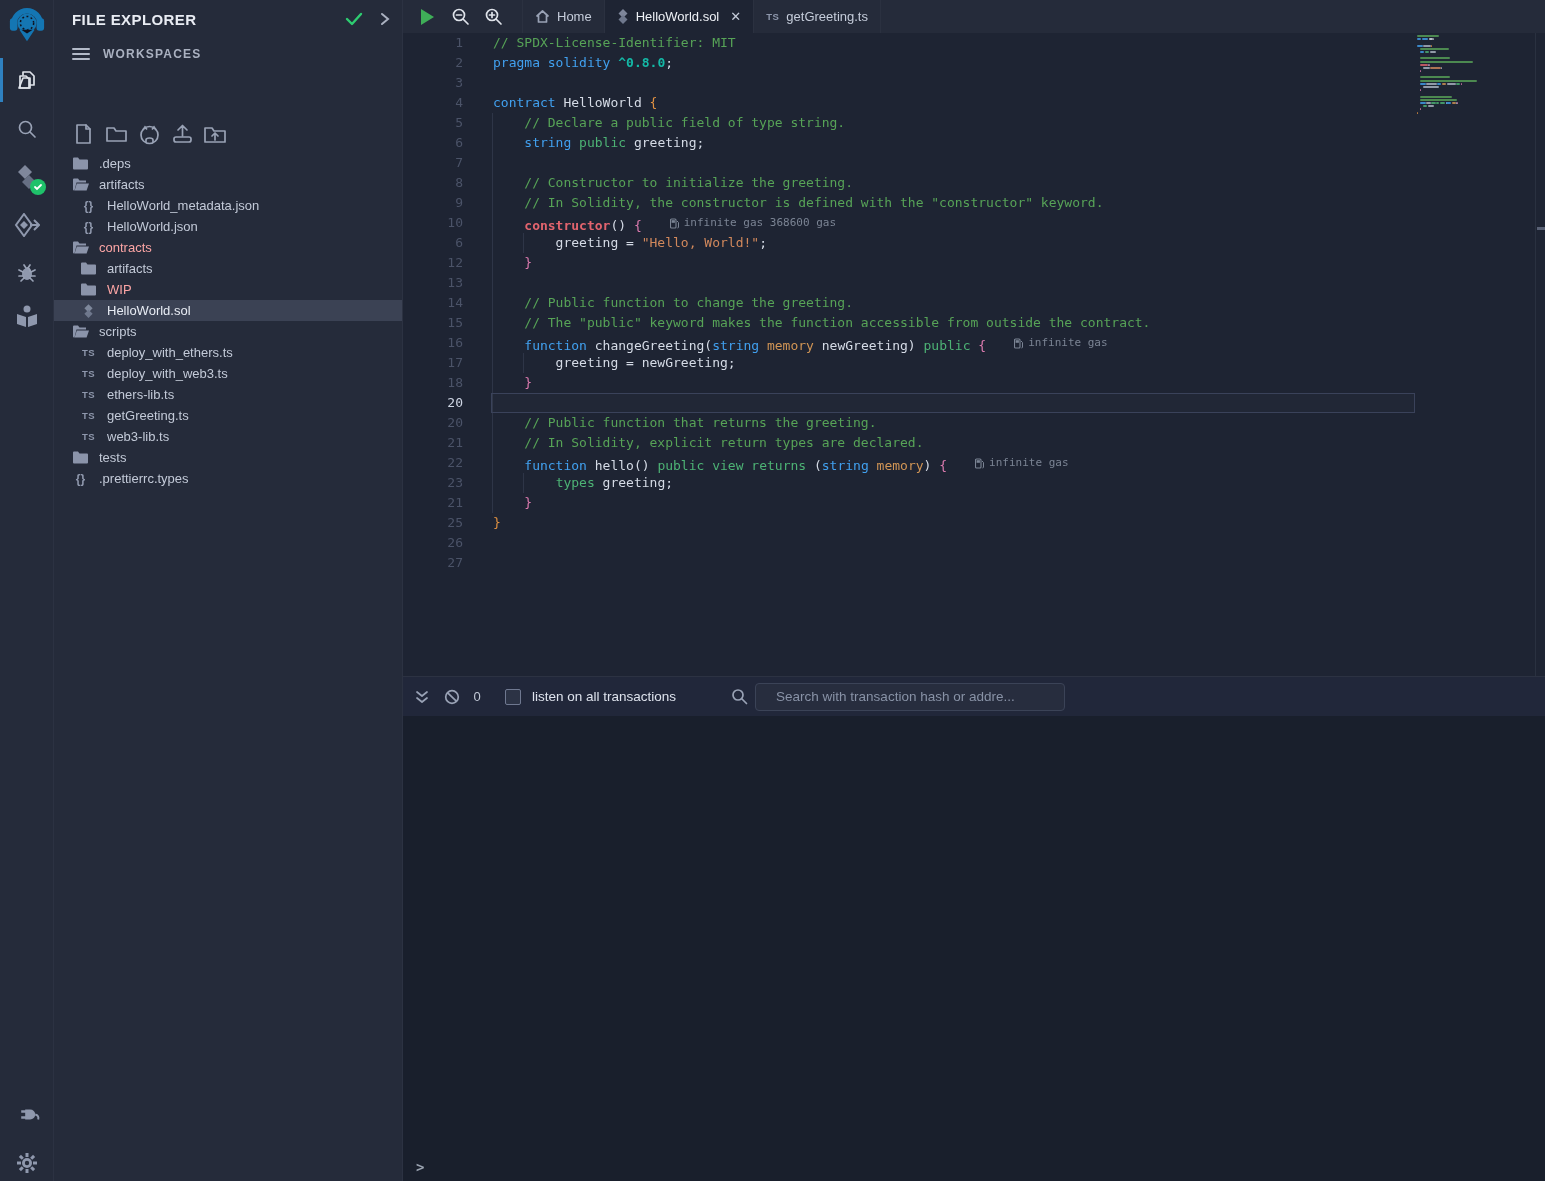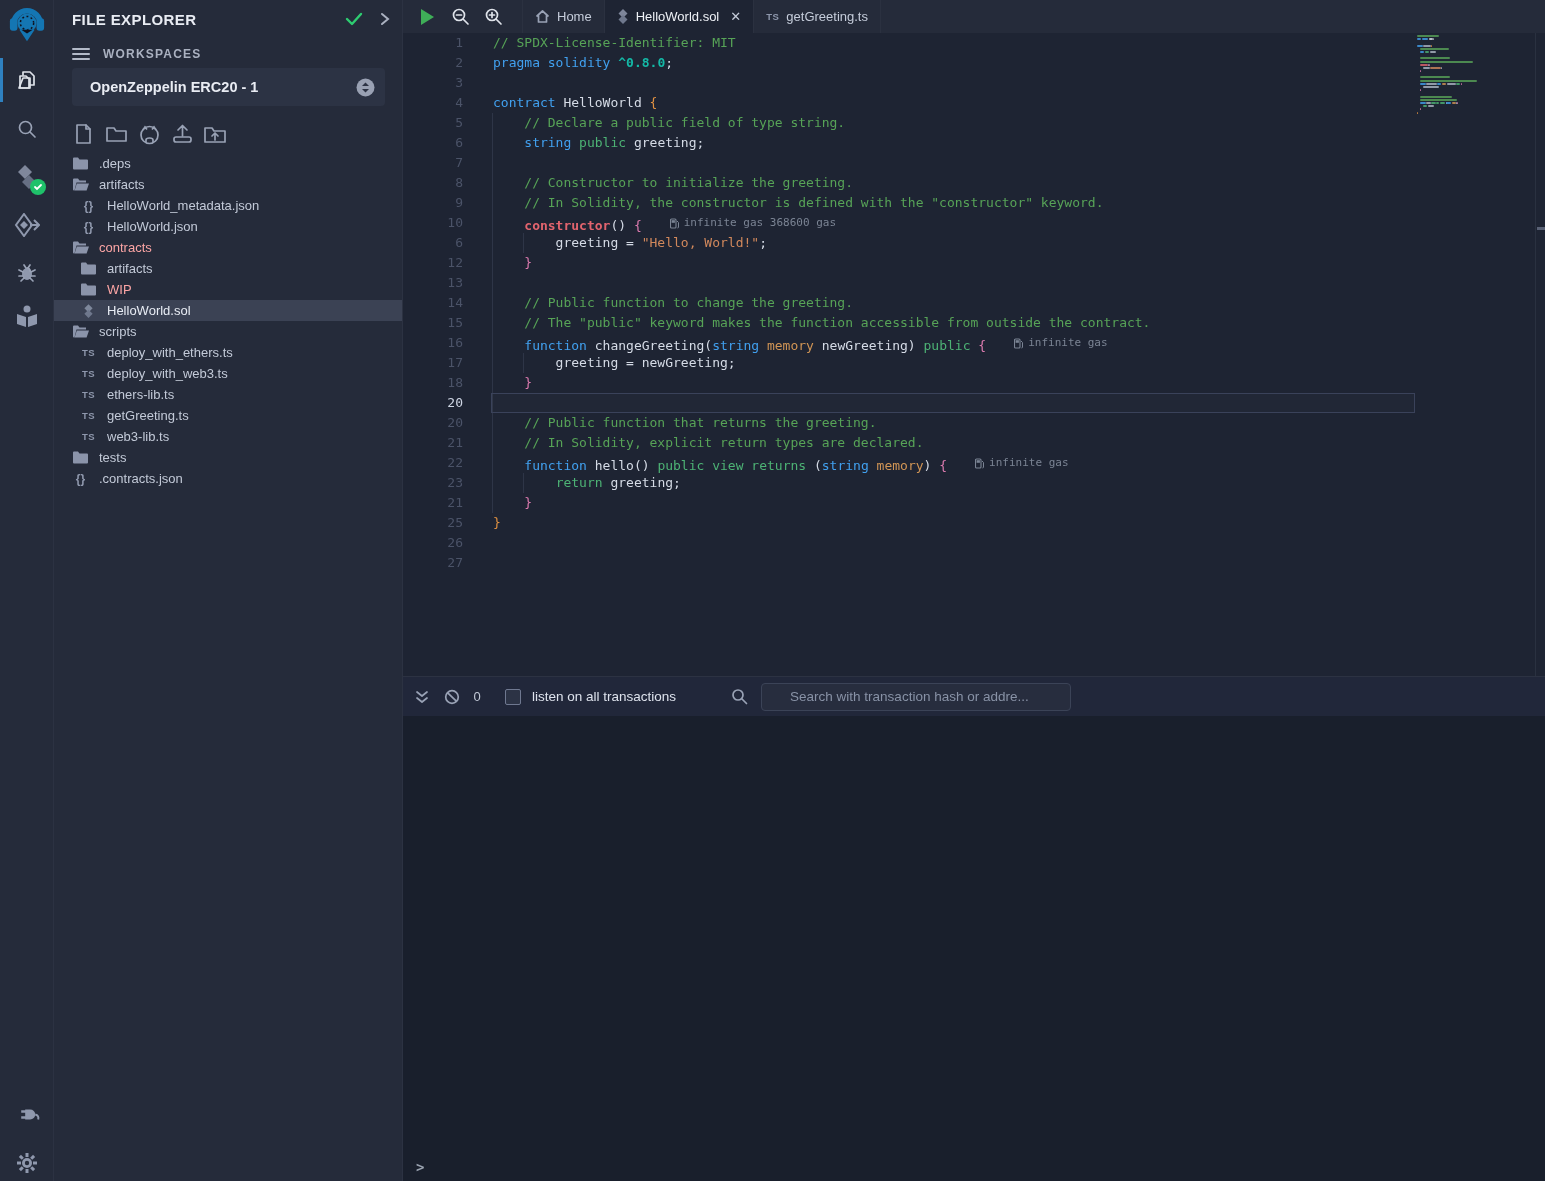--- a/index.html
+++ b/index.html
@@ -67,22 +67,22 @@
   #sb-divider{position:absolute;left:1132px;top:0;height:643px;border-left:1px solid #2a3140;}
   #sb-mark{position:absolute;left:1134px;top:194px;width:8px;height:3px;background:#596175;}
   
   #term-bar{position:absolute;left:0;top:676px;width:1142px;height:40px;background:#21273a;border-top:1px solid #2c3242;
             display:flex;align-items:center;}
   .tb-icon{display:flex;align-items:center;justify-content:center;width:30px;cursor:pointer;}
   #tx-count{font-size:13px;color:#c2c9d6;width:20px;text-align:center;}
   #listen-box{appearance:none;width:16px;height:16px;border:1px solid #6f7890;border-radius:2px;background:#2c3345;margin:0 0 0 18px;cursor:pointer;}
   #listen-label{font-size:13.5px;color:#dde2ec;margin-left:11px;}
   #term-search-icon{margin-left:48px;}
-  #term-search{width:310px;height:28px;margin-left:7px;background:#272d3e;border:1px solid #3b4357;border-radius:4px;
-               color:#c9d0dd;font-size:13.5px;padding:0 28px;outline:none;font-family:"Liberation Sans",sans-serif;}
+  #term-search{width:310px;height:28px;margin-left:1px;background:#272d3e;border:1px solid #3b4357;border-radius:4px;
+               color:#c9d0dd;font-size:13.5px;padding:0 20px;outline:none;font-family:"Liberation Sans",sans-serif;}
   #term-search::placeholder{color:#8892a6;}
   #term-content{position:absolute;left:0;top:716px;width:1142px;height:465px;background:#191f2c;}
   #prompt{position:absolute;left:13px;bottom:6px;font:700 14px "DejaVu Sans Mono",monospace;color:#9aa3b0;}
   .ic{stroke:#99a2b5;stroke-width:1.7;fill:none;stroke-linecap:round;stroke-linejoin:round;}
   .ic-light{stroke:#dfe3ea;}
 </style>
 </head>
 <body>
 
 <div id="app">
@@ -182,28 +182,20 @@
       </svg>
     </div>
     <div id="ws-row">
       <span class="burger">
           <i></i>
           <i></i>
           <i></i>
         </span>
       <span id="ws-label">WORKSPACES</span>
     </div>
-    <div id="ws-select">
-      <span id="ws-selected">OpenZeppelin ERC20 - 1</span>
-      <svg width="19" height="19" viewBox="0 0 19 19">
-        <circle cx="9.5" cy="9.5" r="9" fill="#99a1b3"></circle>
-        <path d="M6 8 l3.5 -3.5 L13 8 Z" fill="#2c3344"></path>
-        <path d="M6 11 l3.5 3.5 L13 11 Z" fill="#2c3344"></path>
-      </svg>
-    </div>
     <div id="actions-row">
       <span class="action-btn">
         <svg width="17" height="20" viewBox="0 0 17 20" class="ic">
             <path d="M2 1 h9 l4 4 v14 H2 z"></path>
             <path d="M11 1 v4 h4"></path>
           </svg>
       </span>
       <span class="action-btn">
         <svg width="21" height="18" viewBox="0 0 21 18" class="ic">
             <path d="M1 3 h7 l2 3 h10 v10 H1 z"></path>
@@ -337,21 +329,21 @@
             <svg width="15" height="13" viewBox="0 0 15 13">
               <path d="M0 1.5 Q0 .5 1 .5 h4 l1.5 2 H14 q1 0 1 1 V11.5 q0 1 -1 1 H1 q-1 0 -1 -1 Z" fill="#8b94aa"></path>
             </svg>
           </span>
           <span>tests</span>
         </div>
         <div class="row d0">
           <span class="ticon">
             <span class="ticon json">{}</span>
           </span>
-          <span>.contracts.json</span>
+          <span>.prettierrc.types</span>
         </div>
       </div>
   </section>
 
   <main id="editor-region">
     <div id="tabbar" class="tex">
       <span class="ctrl" id="run-btn">
           <span class="play"></span>
         </span>
       <span class="ctrl">
@@ -429,21 +421,21 @@
                 <rect x="1.6" y="2.2" width="3.3" height="2.6" fill="#7b8494"></rect>
                 <path d="M7 3 l1.5 1.5 V9 q0 1 -1 1" fill="none" stroke="#7b8494" stroke-width="1"></path>
               </svg><span>infinite gas 368600 gas</span></span></div><div class="cl"><span class="tok-pl">        greeting = </span><span class="tok-s">"Hello, World!"</span><span class="tok-pl">;</span></div><div class="cl"><span class="tok-pl">    </span><span class="tok-pk">}</span></div><div class="cl"></div><div class="cl"><span class="tok-c">    // Public function to change the greeting.</span></div><div class="cl"><span class="tok-c">    // The "public" keyword makes the function accessible from outside the contract.</span></div><div class="cl"><span class="tok-pl">    </span><span class="tok-k">function</span><span class="tok-pl"> changeGreeting(</span><span class="tok-k">string</span><span class="tok-pl"> </span><span class="tok-o">memory</span><span class="tok-pl"> newGreeting) </span><span class="tok-g">public</span><span class="tok-pl"> </span><span class="tok-pk">{</span><span class="gas"><svg width="9" height="11" viewBox="0 0 9 11">
                 <rect x="0.5" y="1" width="5.5" height="9" rx="1" fill="none" stroke="#7b8494" stroke-width="1.1"></rect>
                 <rect x="1.6" y="2.2" width="3.3" height="2.6" fill="#7b8494"></rect>
                 <path d="M7 3 l1.5 1.5 V9 q0 1 -1 1" fill="none" stroke="#7b8494" stroke-width="1"></path>
               </svg><span>infinite gas</span></span></div><div class="cl"><span class="tok-pl">        greeting = newGreeting;</span></div><div class="cl"><span class="tok-pl">    </span><span class="tok-pk">}</span></div><div class="cl"></div><div class="cl"><span class="tok-c">    // Public function that returns the greeting.</span></div><div class="cl"><span class="tok-c">    // In Solidity, explicit return types are declared.</span></div><div class="cl"><span class="tok-pl">    </span><span class="tok-k">function</span><span class="tok-pl"> hello() </span><span class="tok-g">public</span><span class="tok-pl"> </span><span class="tok-g">view</span><span class="tok-pl"> </span><span class="tok-g">returns</span><span class="tok-pl"> (</span><span class="tok-k">string</span><span class="tok-pl"> </span><span class="tok-o">memory</span><span class="tok-pl">) </span><span class="tok-pk">{</span><span class="gas"><svg width="9" height="11" viewBox="0 0 9 11">
                 <rect x="0.5" y="1" width="5.5" height="9" rx="1" fill="none" stroke="#7b8494" stroke-width="1.1"></rect>
                 <rect x="1.6" y="2.2" width="3.3" height="2.6" fill="#7b8494"></rect>
                 <path d="M7 3 l1.5 1.5 V9 q0 1 -1 1" fill="none" stroke="#7b8494" stroke-width="1"></path>
-              </svg><span>infinite gas</span></span></div><div class="cl"><span class="tok-pl">        </span><span class="tok-g">return</span><span class="tok-pl"> greeting;</span></div><div class="cl"><span class="tok-pl">    </span><span class="tok-pk">}</span></div><div class="cl"><span class="tok-bo">}</span></div><div class="cl"></div><div class="cl"></div></div>
+              </svg><span>infinite gas</span></span></div><div class="cl"><span class="tok-pl">        </span><span class="tok-g">types</span><span class="tok-pl"> greeting;</span></div><div class="cl"><span class="tok-pl">    </span><span class="tok-pk">}</span></div><div class="cl"><span class="tok-bo">}</span></div><div class="cl"></div><div class="cl"></div></div>
       <div id="sb-divider"></div>
       <div id="sb-mark"></div>
       <div id="minimap">
           <div class="mm-row">
             <i style="width: 22.32px; background: rgb(87, 163, 87); opacity: 0.8;"></i>
           </div>
           <div class="mm-row">
             <i style="width: 4.32px; background: rgb(65, 160, 239); opacity: 0.8;"></i>
             <i style="width: 0.72px;"></i>
             <i style="width: 5.76px; background: rgb(65, 160, 239); opacity: 0.8;"></i>

